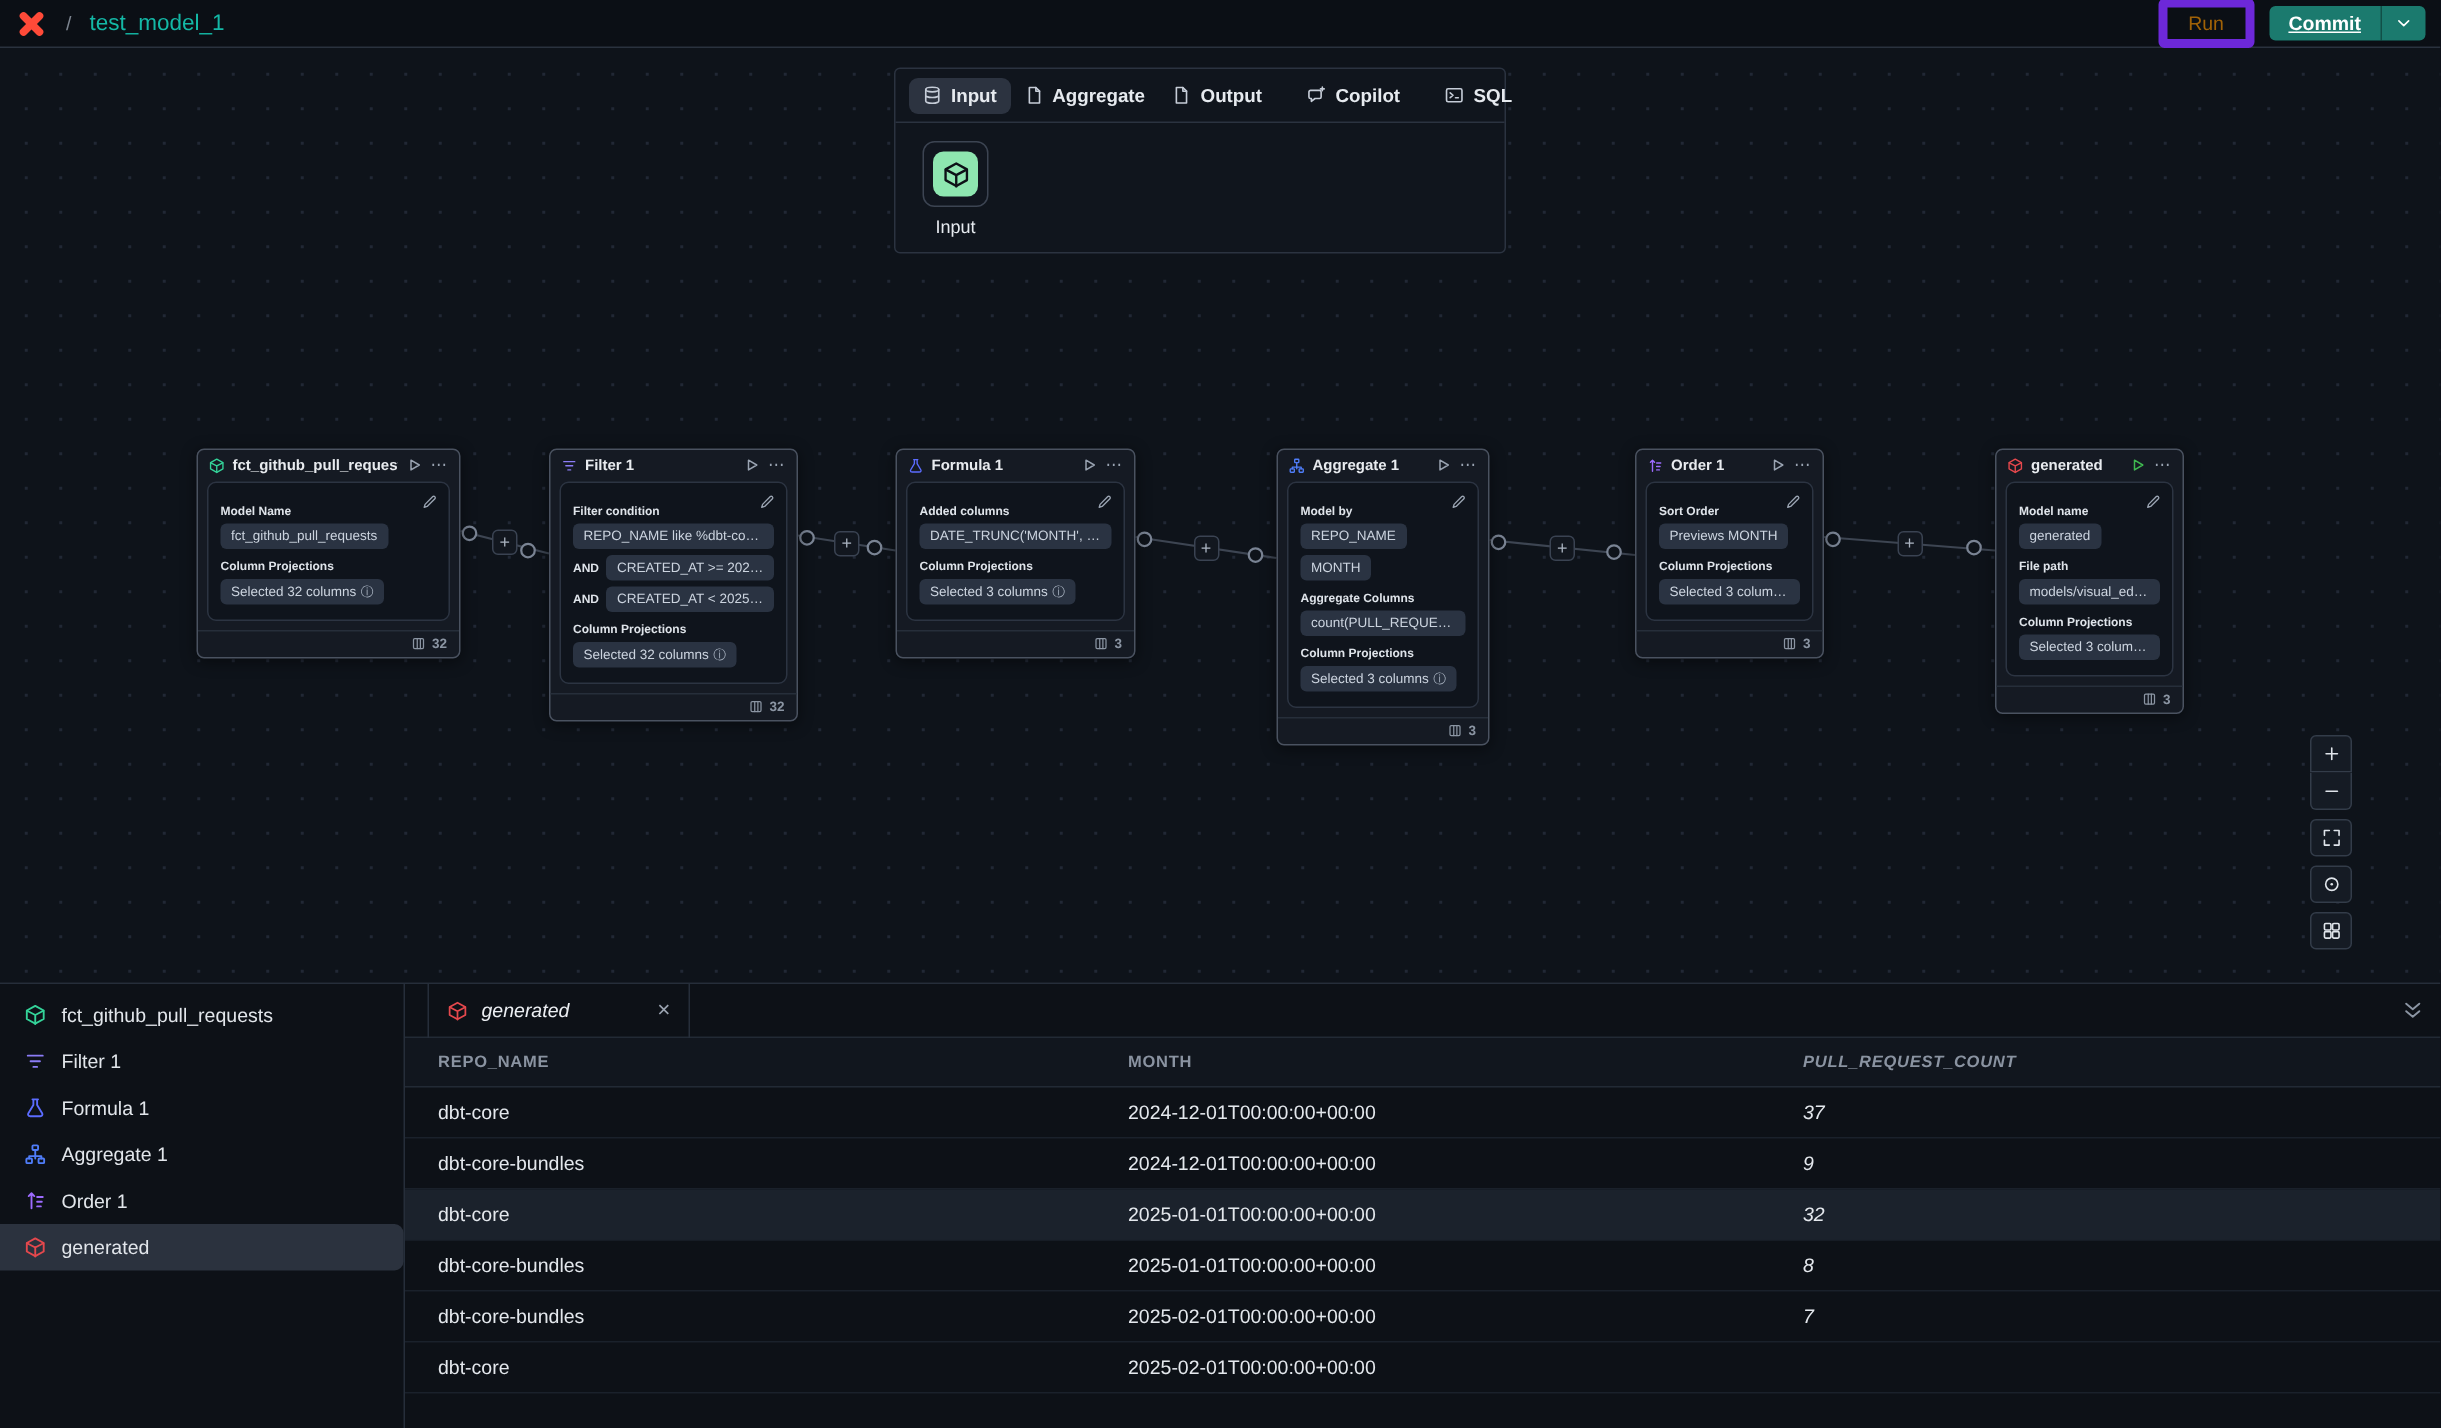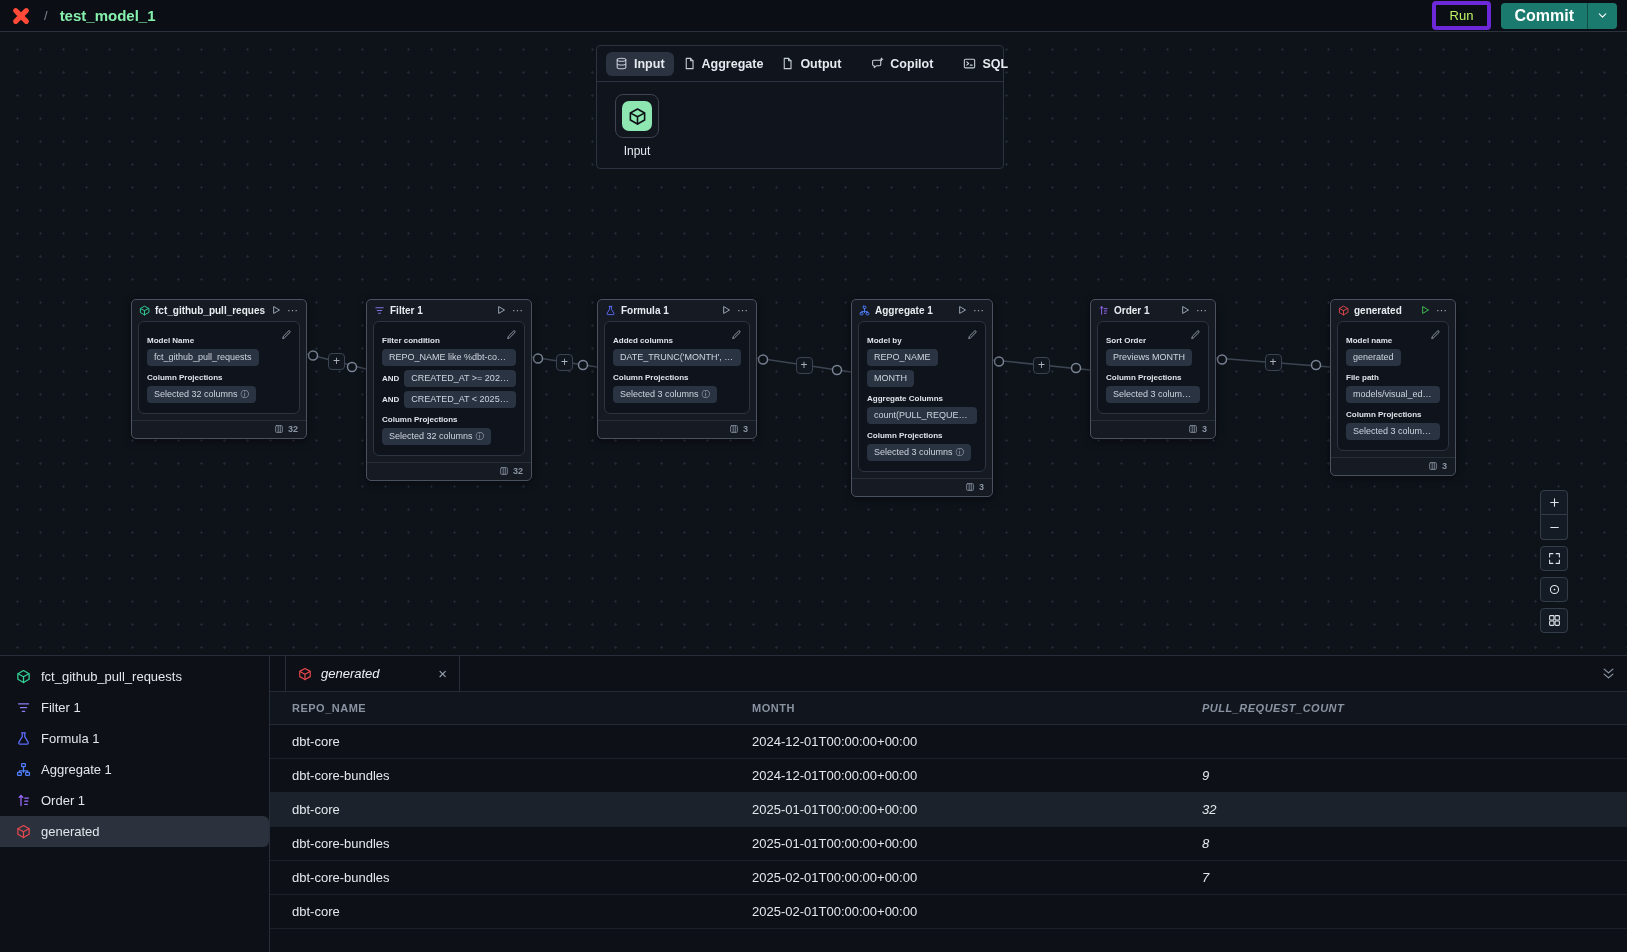--- a/index.html
+++ b/index.html
@@ -6,27 +6,27 @@
   html,body { width:1627px; height:952px; }
   body { position:relative; overflow:hidden; background:#0d1117;
          font-family:"Liberation Sans", sans-serif; color:#e6e9ee; }
 
   
   .topbar { position:absolute; top:0; left:0; right:0; height:32px;
     background:#0b0f15; border-bottom:1px solid #2a323e;
     display:flex; align-items:center; padding:0 10px; gap:12px; z-index:30; }
   .logo { width:22px; height:22px; display:flex; }
   .crumb-sep { color:#7d8590; font-size:13px; }
-  .page-title { font-size:15px; font-weight:700; color:#86efac; }
+  .page-title { font-size:15px; font-weight:400; color:#14b8a6; }
   .topbar-right { margin-left:auto; display:flex; align-items:center; gap:10px; }
-  .btn-run { background:transparent; border:4px solid #6d28d9; border-radius:4px;
-    color:#bef264; font-size:13px; padding:3px 14px; font-family:inherit; cursor:pointer; }
+  .btn-run { background:transparent; border:6px solid #6d28d9; border-radius:4px;
+    color:#a16207; font-size:13px; padding:3px 14px; font-family:inherit; cursor:pointer; }
   .commit-group { display:flex; border-radius:4px; overflow:hidden; background:#1b7a6e; }
   .btn-commit { background:transparent; border:none; color:#fff; font-weight:600;
-    font-size:16px; padding:4px 13px; font-family:inherit; cursor:pointer; }
+    font-size:13px; padding:4px 13px; font-family:inherit; cursor:pointer;text-decoration:underline; }
   .btn-commit-caret { background:transparent; border:none; border-left:1px solid rgba(0,0,0,.35);
     color:#fff; padding:4px 8px; display:flex; align-items:center; cursor:pointer; }
 
   
   .canvas { position:absolute; top:32px; left:0; right:0; height:623px;
     background-color:#0e131a;
     background-image:radial-gradient(circle,#212835 1.1px,transparent 1.3px);
     background-size:23px 23px; background-position:6px 6px; }
   #edge-layer { position:absolute; inset:0; width:100%; height:100%; }
 
@@ -644,20 +644,21 @@
     </div>
     <div class="tbl-header" id="tbl-header">
         <span class="c1">REPO_NAME</span>
         <span class="c2">MONTH</span>
         <span class="c3">PULL_REQUEST_COUNT</span>
       </div>
     <div id="tbl-rows">
         <div class="trow">
           <span class="c1">dbt-core</span>
           <span class="c2">2024-12-01T00:00:00+00:00</span>
+          <span class="c3">37</span>
         </div>
         <div class="trow">
           <span class="c1">dbt-core-bundles</span>
           <span class="c2">2024-12-01T00:00:00+00:00</span>
           <span class="c3">9</span>
         </div>
         <div class="trow hl">
           <span class="c1">dbt-core</span>
           <span class="c2">2025-01-01T00:00:00+00:00</span>
           <span class="c3">32</span>

